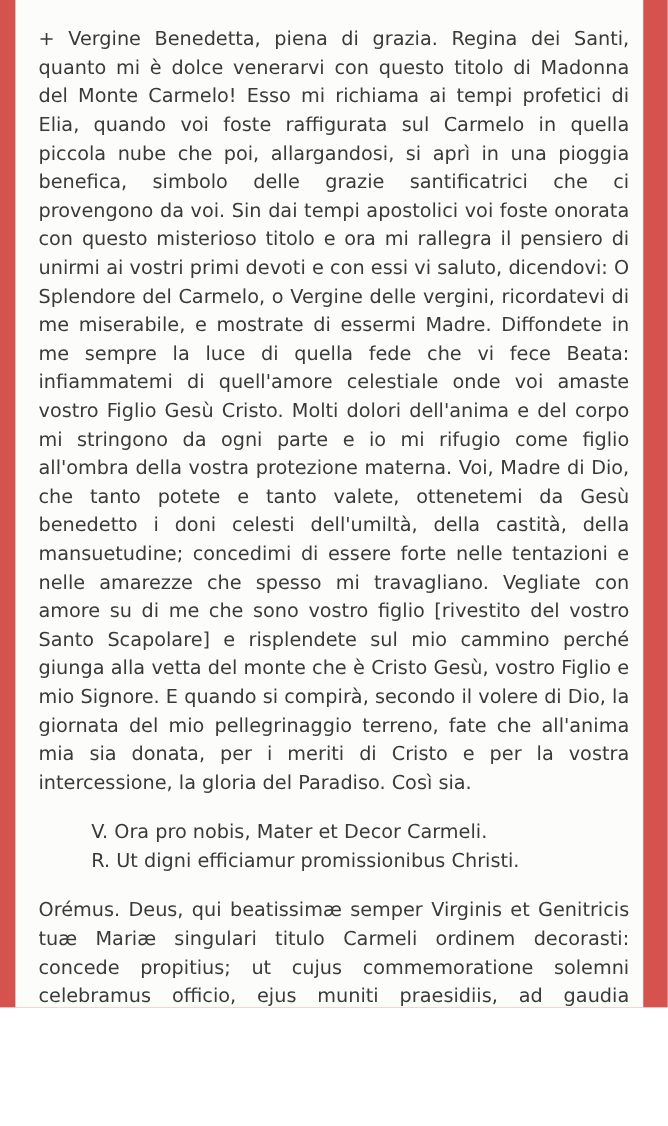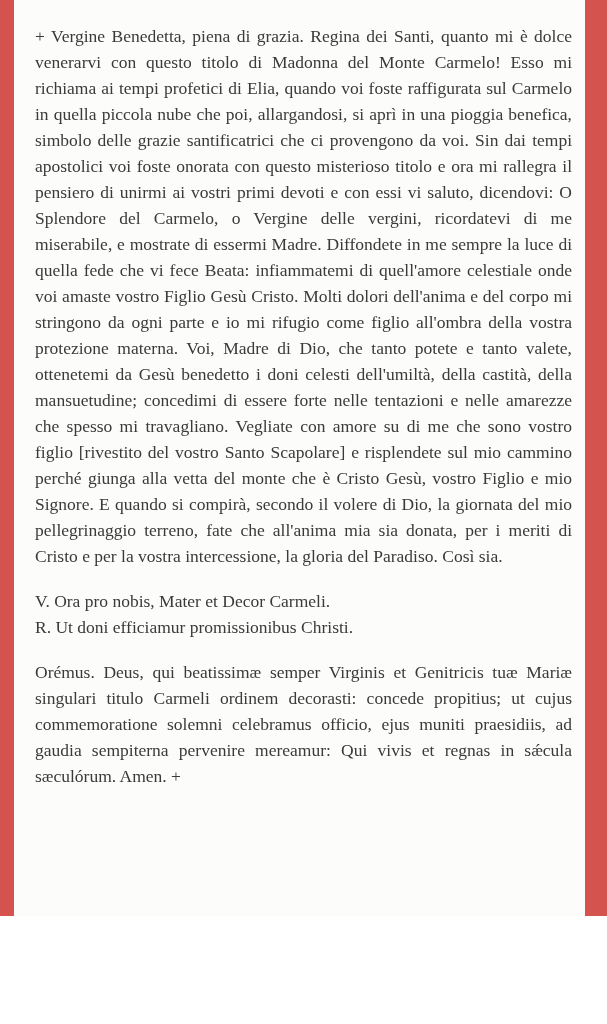--- a/index.html
+++ b/index.html
@@ -12,21 +12,20 @@
   html, body {
     font-family: "DejaVu Sans", "Liberation Sans", sans-serif;
     background: #ffffff;
   }
   .screen {
     position: relative;
     width: 607px;
     height: 916px;
     background: var(--border-color);
     overflow: hidden;
-    font-family: Liberation Serif, serif;
   }
   .side-border {
     position: absolute;
     top: 0;
     bottom: 0;
     background: var(--border-color);
   }
   .side-border.left  { left: 0;  width: 14px; }
   .side-border.right { right: 0; width: 22px; }
   .paper {
@@ -42,21 +41,21 @@
     font-size: 17.5px;
     line-height: 26px;
     color: var(--text-color);
     margin: 0 0 19px 0;
   }
   .justified {
     text-align: justify;
     text-justify: inter-word;
   }
   .italic { font-style: italic; }
-  .vr-line { display: block; }
+  .vr-line { display: block; margin-left: 48px; }
   .fab {
     position: absolute;
     left: 487px;
     top: 1013px;
     width: 64px;
     height: 64px;
     border-radius: 50%;
     background: var(--fab-color);
     border: none;
     cursor: pointer;
@@ -67,21 +66,21 @@
 
 <div class="screen">
   <div class="side-border left"></div>
 
   <div class="paper">
     <p class="para justified">+ Vergine Benedetta, piena di grazia. Regina dei Santi, quanto mi è dolce venerarvi con questo titolo di Madonna del Monte Carmelo! Esso mi richiama ai tempi profetici di Elia, quando voi foste raffigurata sul Carmelo in quella piccola nube che poi, allargandosi, si aprì in una pioggia benefica, simbolo delle grazie santificatrici che ci provengono da voi. Sin dai tempi apostolici voi foste onorata con questo misterioso titolo e ora mi rallegra il pensiero di unirmi ai vostri primi devoti e con essi vi saluto, dicendovi: O Splendore del Carmelo, o Vergine delle vergini, ricordatevi di me miserabile, e mostrate di essermi Madre. Diffondete in me sempre la luce di quella fede che vi fece Beata: infiammatemi di quell'amore celestiale onde voi amaste vostro Figlio Gesù Cristo. Molti dolori dell'anima e del corpo mi stringono da ogni parte e io mi rifugio come figlio all'ombra della vostra protezione materna. Voi, Madre di Dio, che tanto potete e tanto valete, ottenetemi da Gesù benedetto i doni celesti dell'umiltà, della castità, della mansuetudine; concedimi di essere forte nelle tentazioni e nelle amarezze che spesso mi travagliano. Vegliate con amore su di me che sono vostro figlio [rivestito del vostro Santo Scapolare] e risplendete sul mio cammino perché giunga alla vetta del monte che è Cristo Gesù, vostro Figlio e mio Signore. E quando si compirà, secondo il volere di Dio, la giornata del mio pellegrinaggio terreno, fate che all'anima mia sia donata, per i meriti di Cristo e per la vostra intercessione, la gloria del Paradiso. Così sia.</p>
 
 
     <p class="para">
       <span class="vr-line">V. Ora pro nobis, Mater et Decor Carmeli.</span>
-      <span class="vr-line">R. Ut doni efficiamur promissionibus Christi.</span>
+      <span class="vr-line">R. Ut digni efficiamur promissionibus Christi.</span>
     </p>
 
     <p class="para justified">Orémus. Deus, qui beatissimæ semper Virginis et Genitricis tuæ Mariæ singulari titulo Carmeli ordinem decorasti: concede propitius; ut cujus commemoratione solemni celebramus officio, ejus muniti praesidiis, ad gaudia sempiterna pervenire mereamur: Qui vivis et regnas in sǽcula sæculórum. Amen. +</p>
 
     <button class="fab" aria-label="scroll button"></button>
   </div>
 
   <div class="side-border right"></div>
 </div>
 

